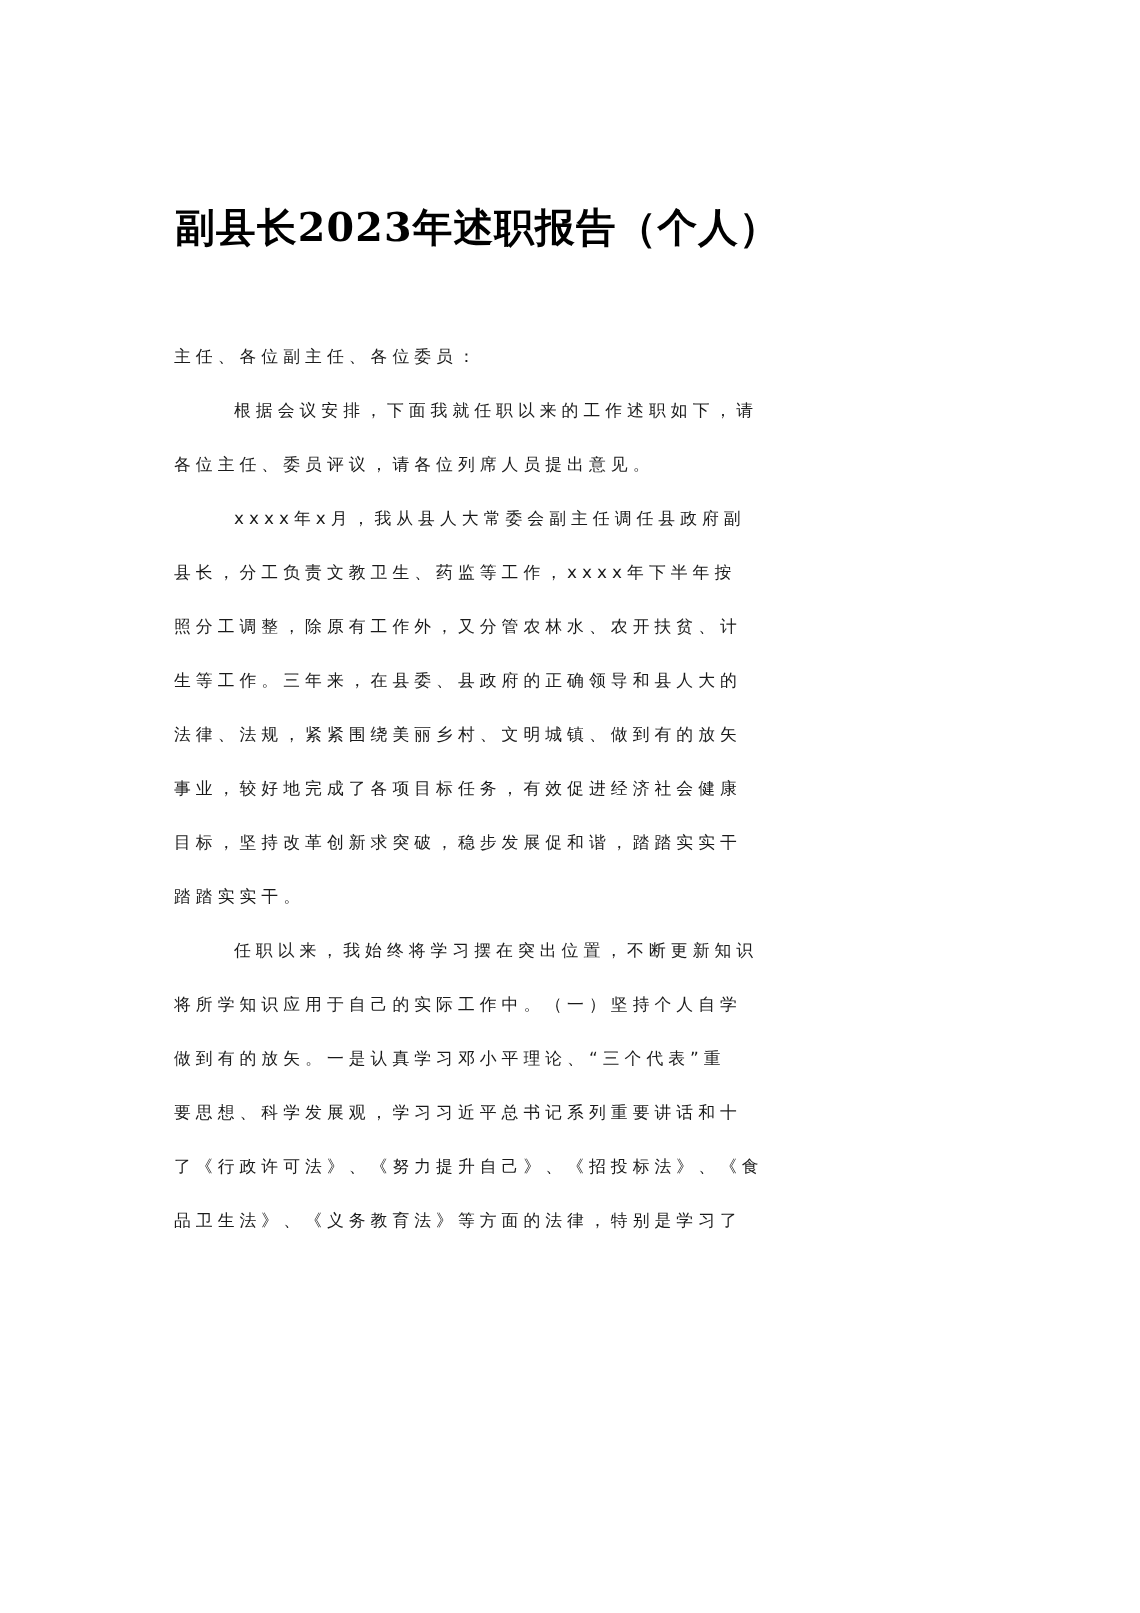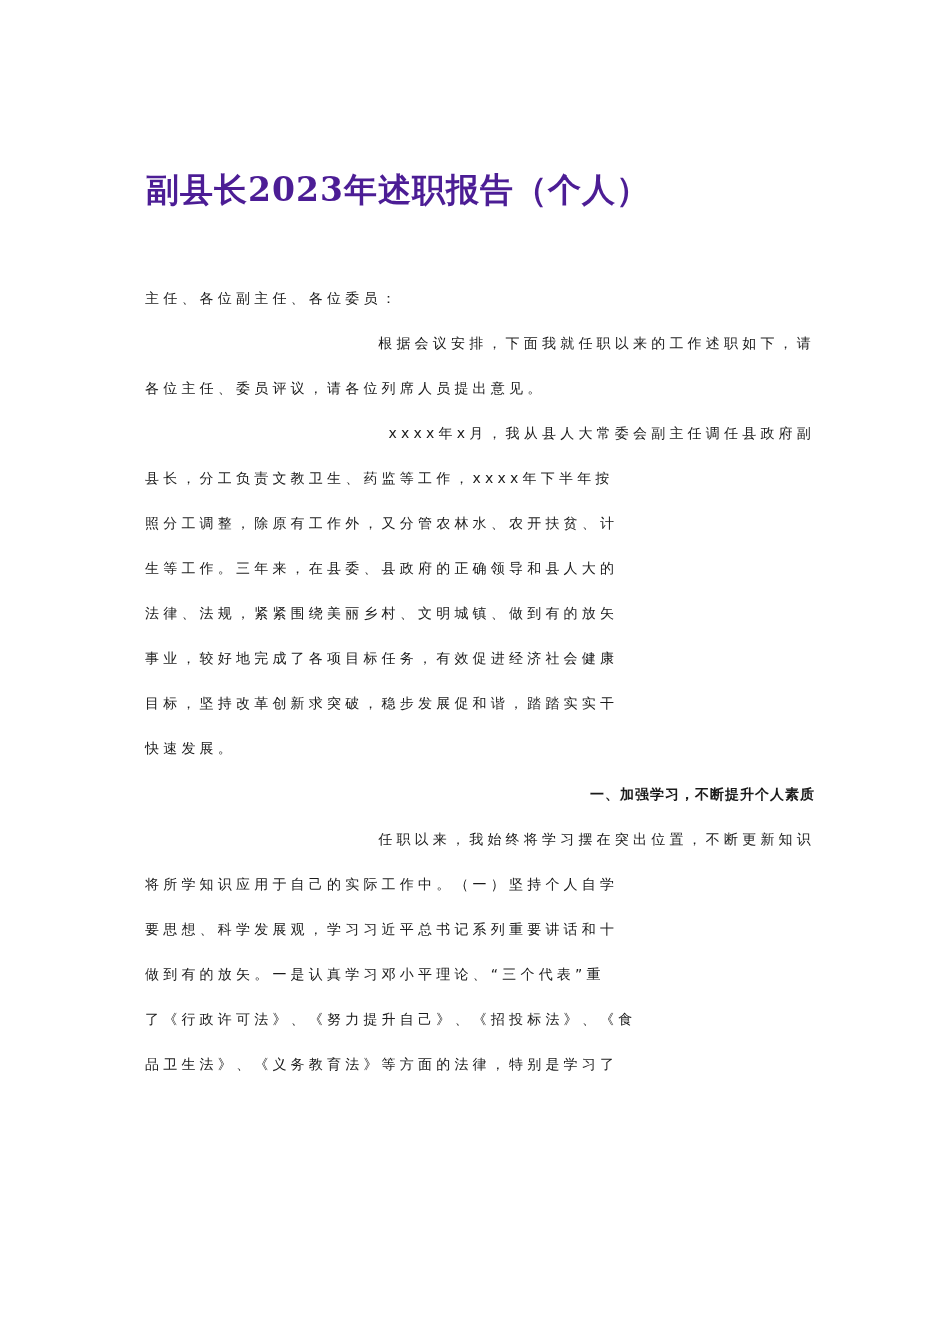--- a/index.html
+++ b/index.html
@@ -1,29 +1,29 @@
 <!DOCTYPE html>
 <html><head>
 <meta charset="utf-8">
 <style>
   html, body { margin: 0; padding: 0; background: #ffffff; }
   body { width: 950px; height: 1344px; position: relative; overflow: hidden; }
   .page { position: absolute; left: 0; top: 0; width: 950px; height: 1344px; background: #fff; }
   .title {
     position: absolute; left: 0; top: 168px; width: 796px; text-align: center;
     font-family: "DejaVu Serif", "Liberation Serif", serif;
-    font-size: 33px; font-weight: bold; color: #4c1d95; letter-spacing: 1px;
+    font-size: 33px; font-weight: bold; color: #000000; letter-spacing: 1px;
   }
   .body {
     position: absolute; left: 145px; top: 276px; width: 670px;
     font-family: "DejaVu Sans", "Liberation Sans", sans-serif;
     font-size: 14px; color: #1a1a1a; letter-spacing: 4.2px;
   }
   .line { height: 45px; line-height: 45px; white-space: nowrap; }
-  .indent { padding-left: 50px; text-align: right; }
+  .indent { padding-left: 50px; }
   .heading { font-weight: bold; letter-spacing: 1px; height: 46px; line-height: 46px; }
 </style>
 </head>
 <body>
 
 <div class="page">
   <div class="title">副县长2023年述职报告（个人）</div>
 
   <div class="body">
     <div class="line">主任、各位副主任、各位委员：</div>
@@ -34,26 +34,25 @@
     </div>
 
     <div>
       <div class="line indent">xxxx年x月，我从县人大常委会副主任调任县政府副</div>
       <div class="line">县长，分工负责文教卫生、药监等工作，xxxx年下半年按</div>
       <div class="line">照分工调整，除原有工作外，又分管农林水、农开扶贫、计</div>
       <div class="line">生等工作。三年来，在县委、县政府的正确领导和县人大的</div>
       <div class="line">法律、法规，紧紧围绕美丽乡村、文明城镇、做到有的放矢</div>
       <div class="line">事业，较好地完成了各项目标任务，有效促进经济社会健康</div>
       <div class="line">目标，坚持改革创新求突破，稳步发展促和谐，踏踏实实干</div>
-      <div class="line">快速发展。</div>
+      <div class="line">踏踏实实干。</div>
     </div>
 
     <div>
-      <div class="line indent heading">一、加强学习，不断提升个人素质</div>
       <div class="line indent">任职以来，我始终将学习摆在突出位置，不断更新知识</div>
       <div class="line">将所学知识应用于自己的实际工作中。（一）坚持个人自学</div>
+      <div class="line">做到有的放矢。一是认真学习邓小平理论、“三个代表”重</div>
       <div class="line">要思想、科学发展观，学习习近平总书记系列重要讲话和十</div>
-      <div class="line">做到有的放矢。一是认真学习邓小平理论、“三个代表”重</div>
       <div class="line">了《行政许可法》、《努力提升自己》、《招投标法》、《食</div>
       <div class="line">品卫生法》、《义务教育法》等方面的法律，特别是学习了</div>
     </div>
   </div>
 </div>
 
 </body></html>

